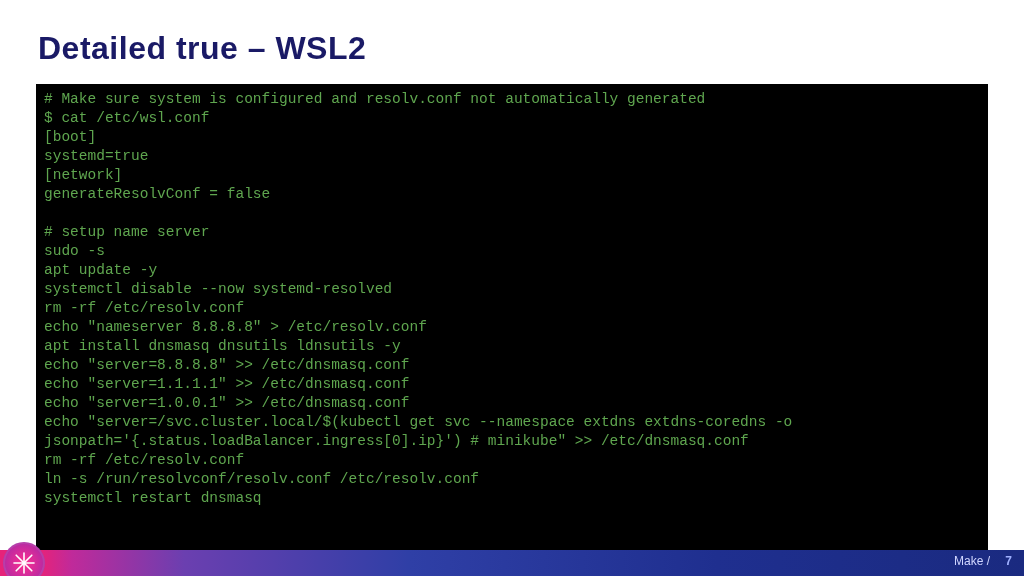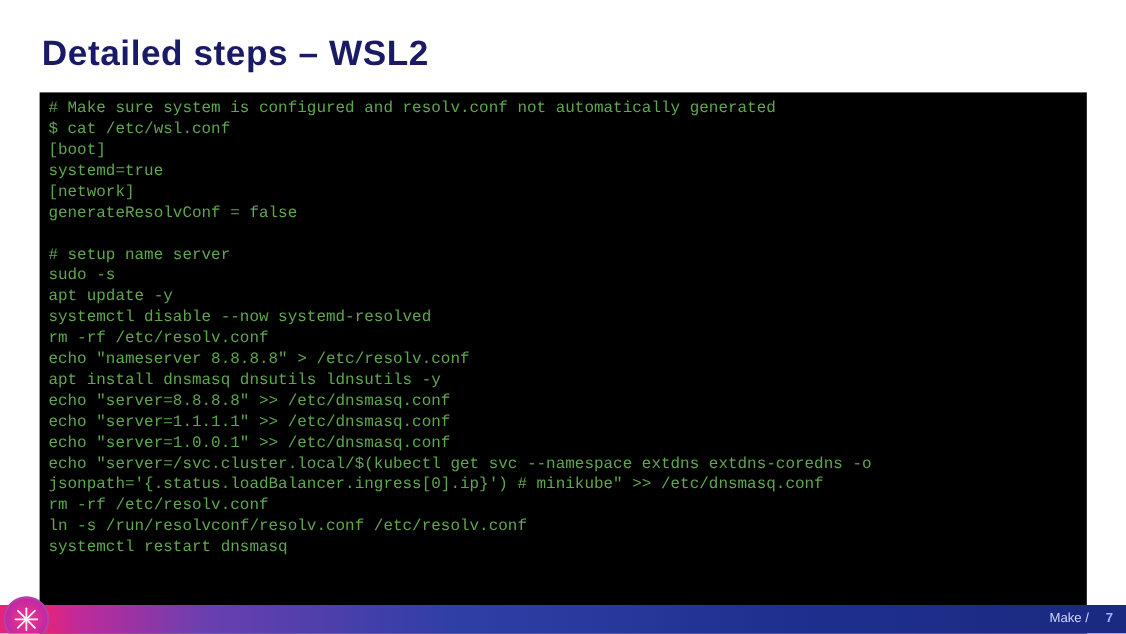--- a/index.html
+++ b/index.html
@@ -38,21 +38,21 @@
     background: radial-gradient(circle at 50% 50%, #ff2e8e 0%, #c12aa0 60%, #6b3fb0 100%);
     display: flex; align-items: center; justify-content: center;
     box-shadow: 0 0 0 2px rgba(255,255,255,0.08) inset;
   }
   .footer .logo svg { width: 24px; height: 24px; }
 </style>
 </head>
 <body>
 
 <div class="slide">
-  <h1 class="title">Detailed steps – WSL2</h1>
+  <h1 class="title">Detailed true – WSL2</h1>
 
   <pre class="terminal"># Make sure system is configured and resolv.conf not automatically generated
 $ cat /etc/wsl.conf
 [boot]
 systemd=true
 [network]
 generateResolvConf = false
 
 # setup name server
 sudo -s

